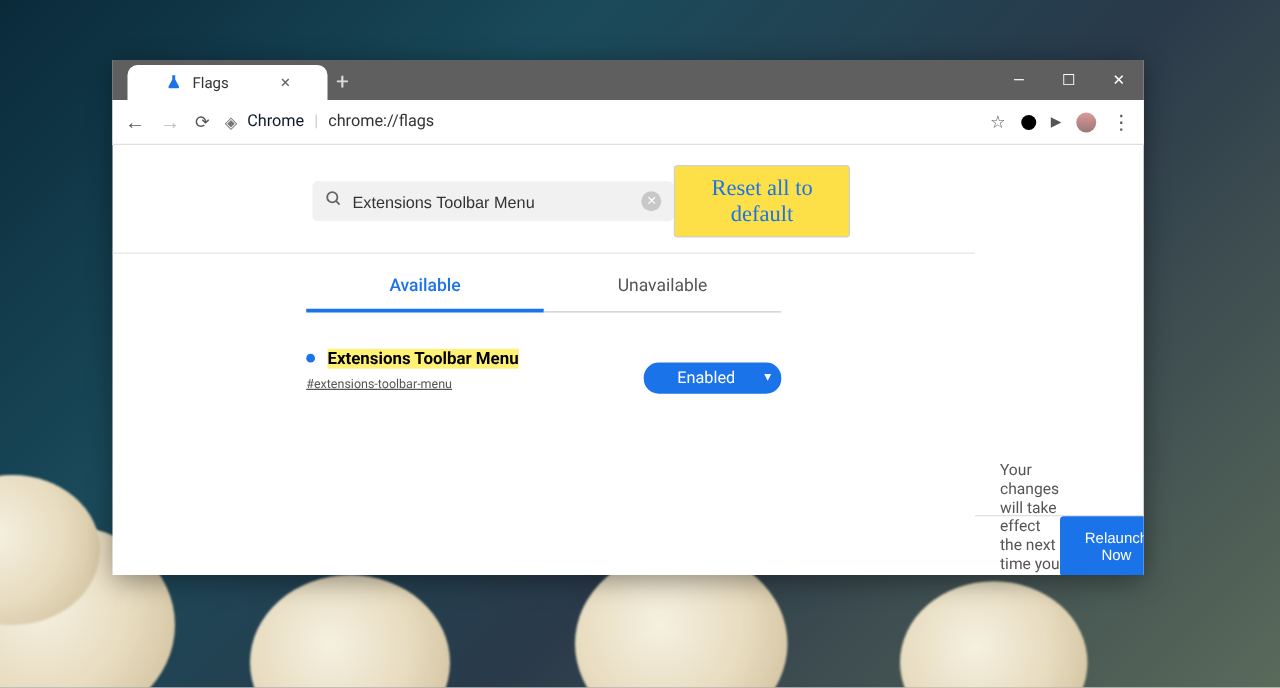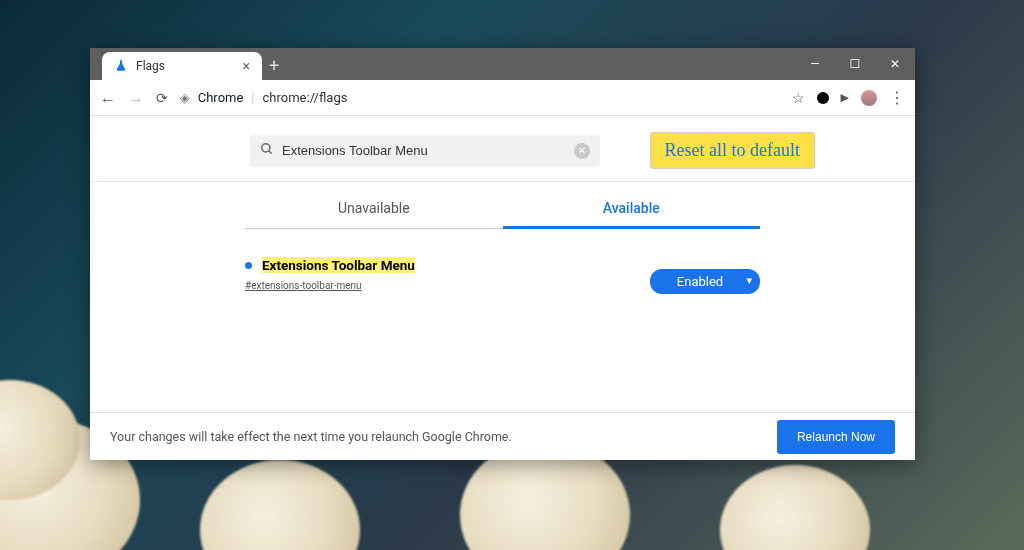--- a/index.html
+++ b/index.html
@@ -18,21 +18,21 @@
   .f5 { width:140px; height:120px; left:-60px; top:380px; }
 
   .window {
     position:absolute; left:90px; top:48px; width:825px; height:412px;
     background:#fff; box-shadow:0 4px 20px rgba(0,0,0,0.4);
     display:flex; flex-direction:column;
   }
   .titlebar { height:32px; background:#5f5f5f; display:flex; align-items:flex-end; }
   .tab {
     margin-left:12px; height:28px; background:#fff; border-radius:8px 8px 0 0;
-    display:flex; align-items:center; padding:0 12px; gap:8px; min-width:160px;
+    display:flex; align-items:center; padding:0 30px; gap:8px; min-width:160px;
     font-size:12px; color:#333;
   }
   .tab .favicon { width:14px; height:14px; display:flex; align-items:center; justify-content:center; color:#1a73e8; font-size:12px;}
   .tab .favicon svg { width:14px; height:14px; }
   .tab-title { flex:1; }
   .tab-close { color:#666; font-size:14px; cursor:pointer; }
   .newtab { width:24px; color:#ddd; font-size:18px; text-align:center; cursor:pointer; padding-bottom:4px;}
   .wctrl { margin-left:auto; display:flex; }
   .wctrl div { width:40px; height:32px; display:flex; align-items:center; justify-content:center; color:#fff; font-size:12px; cursor:pointer;}
 
@@ -48,21 +48,21 @@
   .omnibox .chip { color:#0f172a; }
   .omnibox .sep { color:#ccc; }
   .omnibox .url { color:#333; }
   .ext-icons { display:flex; align-items:center; gap:12px; color:#555; font-size:14px;}
   .ext-icons .star { color:#555; }
   .ext-icons .dot { width:12px; height:12px; background:#000; border-radius:50%; }
   .ext-icons .play { font-size:11px; }
   .ext-icons .avatar { width:16px; height:16px; border-radius:50%; background:linear-gradient(#d99,#977); }
   .ext-icons .menu { font-size:16px; }
 
-  .content { flex:1; overflow:hidden; display:flex; flex-direction:column; }
+  .content { flex:1; overflow:hidden; display:flex; }
   .upper { padding:10px 0 0 0; }
   .row1 { display:flex; align-items:center; justify-content:flex-start; padding:6px 0; }
   .search-wrap {
     margin-left:160px; width:350px; height:32px; background:#f1f1f1; border-radius:4px;
     display:flex; align-items:center; padding:0 10px; gap:8px; color:#555;
   }
   .search-wrap .q { font-size:14px; }
   .search-wrap input { border:none; background:transparent; flex:1; font-size:13px; color:#333; outline:none;}
   .search-wrap .clear { width:16px;height:16px;border-radius:50%;background:#c8c8c8;color:#fff;font-size:10px;display:flex;align-items:center;justify-content:center;cursor:pointer;}
   .reset-btn {
@@ -159,22 +159,22 @@
           </span>
           <input value="Extensions Toolbar Menu" style="">
           <span class="clear">✕</span>
         </div>
         <button class="reset-btn">Reset all to default</button>
       </div>
       <div class="hr"></div>
 
       <div class="page-body">
         <div class="tabs">
+          <div class="tabbtn active">Available</div>
           <div class="tabbtn">Unavailable</div>
-          <div class="tabbtn active">Available</div>
         </div>
 
         <div class="flag-row">
           <div class="flag-left">
             <div>
               <span class="bullet"></span>
               <span class="flag-title">Extensions Toolbar Menu</span>
             </div>
             <a class="flag-hash">#extensions-toolbar-menu</a>
           </div>

